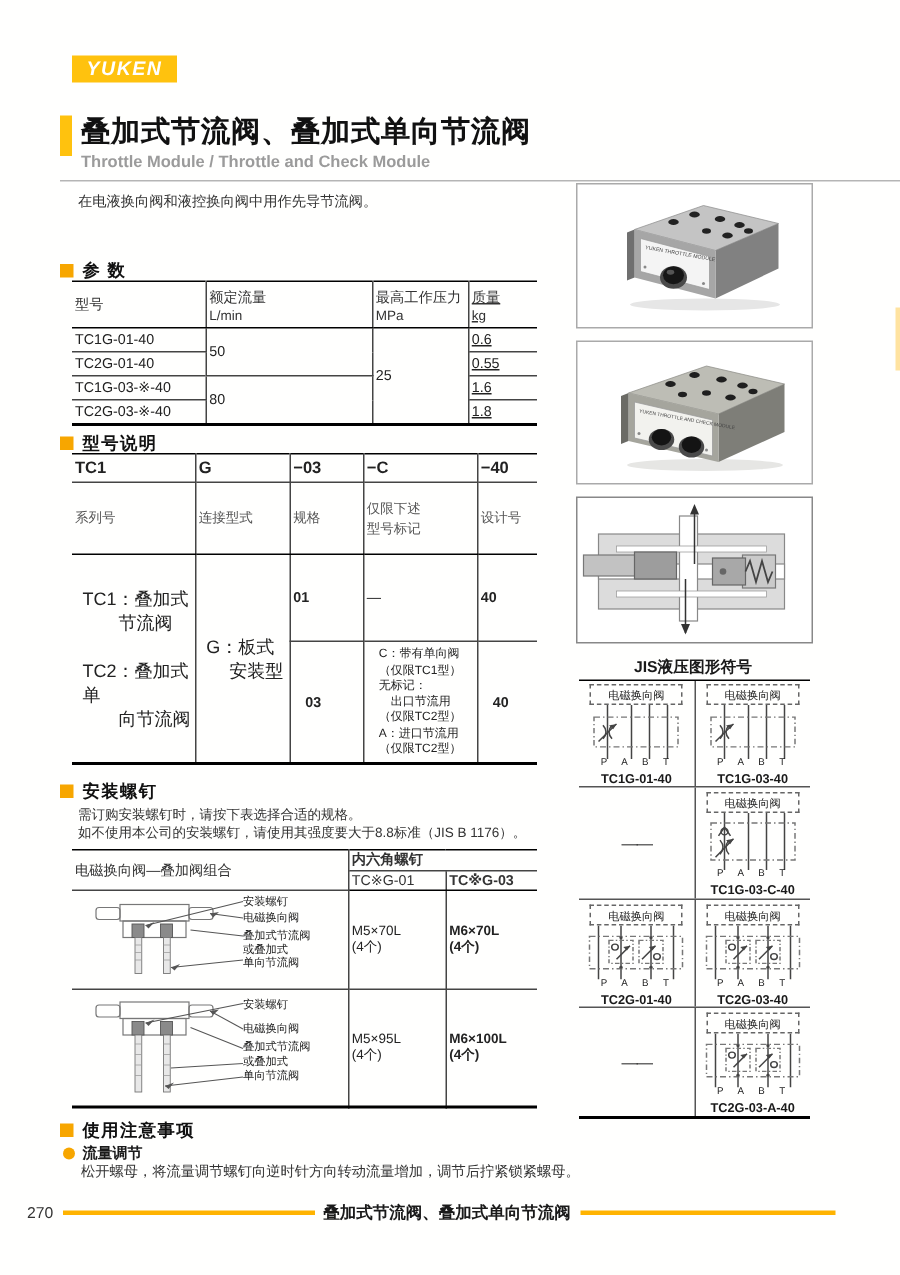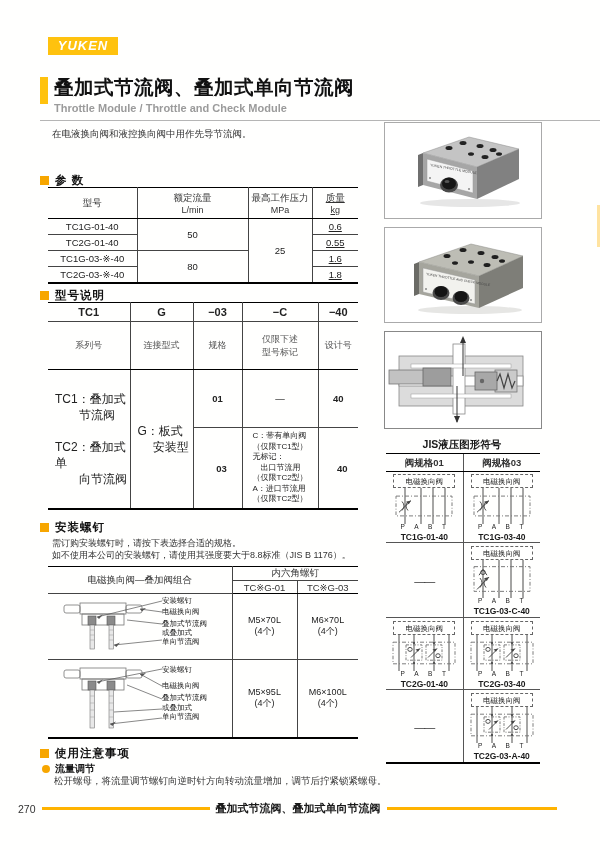--- a/index.html
+++ b/index.html
@@ -17,21 +17,21 @@
   .hrule{position:absolute;left:40px;right:0;top:120px;border-top:1px solid #b5b5b5;}
   .intro{position:absolute;left:52px;top:128px;font-size:9.5px;color:#333;text-align:center;}
 
   
   .sec-head{position:absolute;left:40px;display:flex;align-items:center;gap:6px;}
   .marker{width:9px;height:9px;background:#F7A600;flex:none;}
   .sec-title{font-weight:bold;font-size:11.5px;color:#111;letter-spacing:1px;}
 
   
   table{border-collapse:collapse;table-layout:fixed;font-size:9.5px;color:#222;}
-  td{text-align:center;vertical-align:middle;padding:0 2px;}
+  td{text-align:left;vertical-align:middle;padding:0 2px;}
   .ml{white-space:pre-line;}
 
   .t-params{position:absolute;left:48px;top:187px;width:310px;
             border-top:1.5px solid #000;border-bottom:2.5px solid #000;}
   .t-params td{border-right:1px solid #444;border-bottom:1px solid #444;height:15px;}
   .t-params td:last-child{border-right:none;text-decoration:underline;}
   .t-params tr.h td{height:30px;border-bottom:1.5px solid #000;color:#333;}
   .t-params tr:last-child td{border-bottom:none;}
   .unit{font-size:9px;color:#333;}
 
@@ -42,21 +42,21 @@
   .t-code tr.h td{height:18px;font-weight:bold;font-size:11px;border-bottom:1px solid #444;}
   .t-code tr.d td{height:47px;color:#555;font-size:9px;border-bottom:1.5px solid #000;}
   .t-code tr.b1 td{height:57px;border-bottom:1px solid #444;}
   .t-code tr.b2 td{height:80px;padding-left:10px;}
   .t-code td.lft{text-align:left;padding-left:7px;font-size:12px;line-height:16px;}
 
   .screw-notes{position:absolute;left:52px;font-size:9px;color:#333;line-height:12px;}
   .t-screws{position:absolute;left:48px;top:566px;width:310px;
             border-top:1.5px solid #000;border-bottom:2.5px solid #000;}
   .t-screws td{border-right:1px solid #444;font-size:9px;}
-  .t-screws td:last-child{border-right:none;}
+  .t-screws td:last-child{border-right:none;font-weight:bold;}
   .t-screws tr.h1 td{height:13px;border-bottom:1px solid #444;font-size:9.5px;color:#333;}
   .t-screws tr.h2 td{height:12px;border-bottom:1.5px solid #000;font-size:9.5px;color:#333;}
   .t-screws tr.r1 td{height:65px;border-bottom:1px solid #444;}
   .t-screws tr.r2 td{height:77px;}
   .diag-cell{position:relative;padding:0;}
   .screw-svg{position:absolute;left:2px;top:2px;}
   .slabel{position:absolute;left:114px;font-size:7.5px;color:#222;white-space:nowrap;line-height:9px;}
 
   
   .bullet{width:8px;height:8px;border-radius:50%;background:#F7A600;flex:none;}
@@ -444,24 +444,20 @@
       <path d="M112,49 l3,-7 4,14 4,-14 4,14 3,-7" stroke="#444" fill="none" stroke-width="1.2"></path>
       <line x1="78" y1="6" x2="78" y2="44" stroke="#333" stroke-width="1"></line>
       <polygon points="78,4 75,11 81,11" fill="#333"></polygon>
       <line x1="72" y1="54" x2="72" y2="90" stroke="#333" stroke-width="1"></line>
       <polygon points="72,91 69,84 75,84" fill="#333"></polygon>
     </svg>
   </div>
 
   <div class="jis-title">JIS液压图形符号</div>
   <div class="jis-table">
-    <div class="jis-head">
-      <div class="vdiv">阀规格01</div>
-      <div>阀规格03</div>
-    </div>
     <div class="jis-row" style="height:70px">
       <div class="jis-cell vdiv">
         <div class="valve-box">电磁换向阀</div>
         <svg width="70" height="36" viewBox="0 0 70 40" preserveAspectRatio="none">
             <use href="#sym-throttle"></use>
           </svg>
         <div class="ports">P A B T</div>
         <div class="sym-model">TC1G-01-40</div>
       </div>
       <div class="jis-cell">

